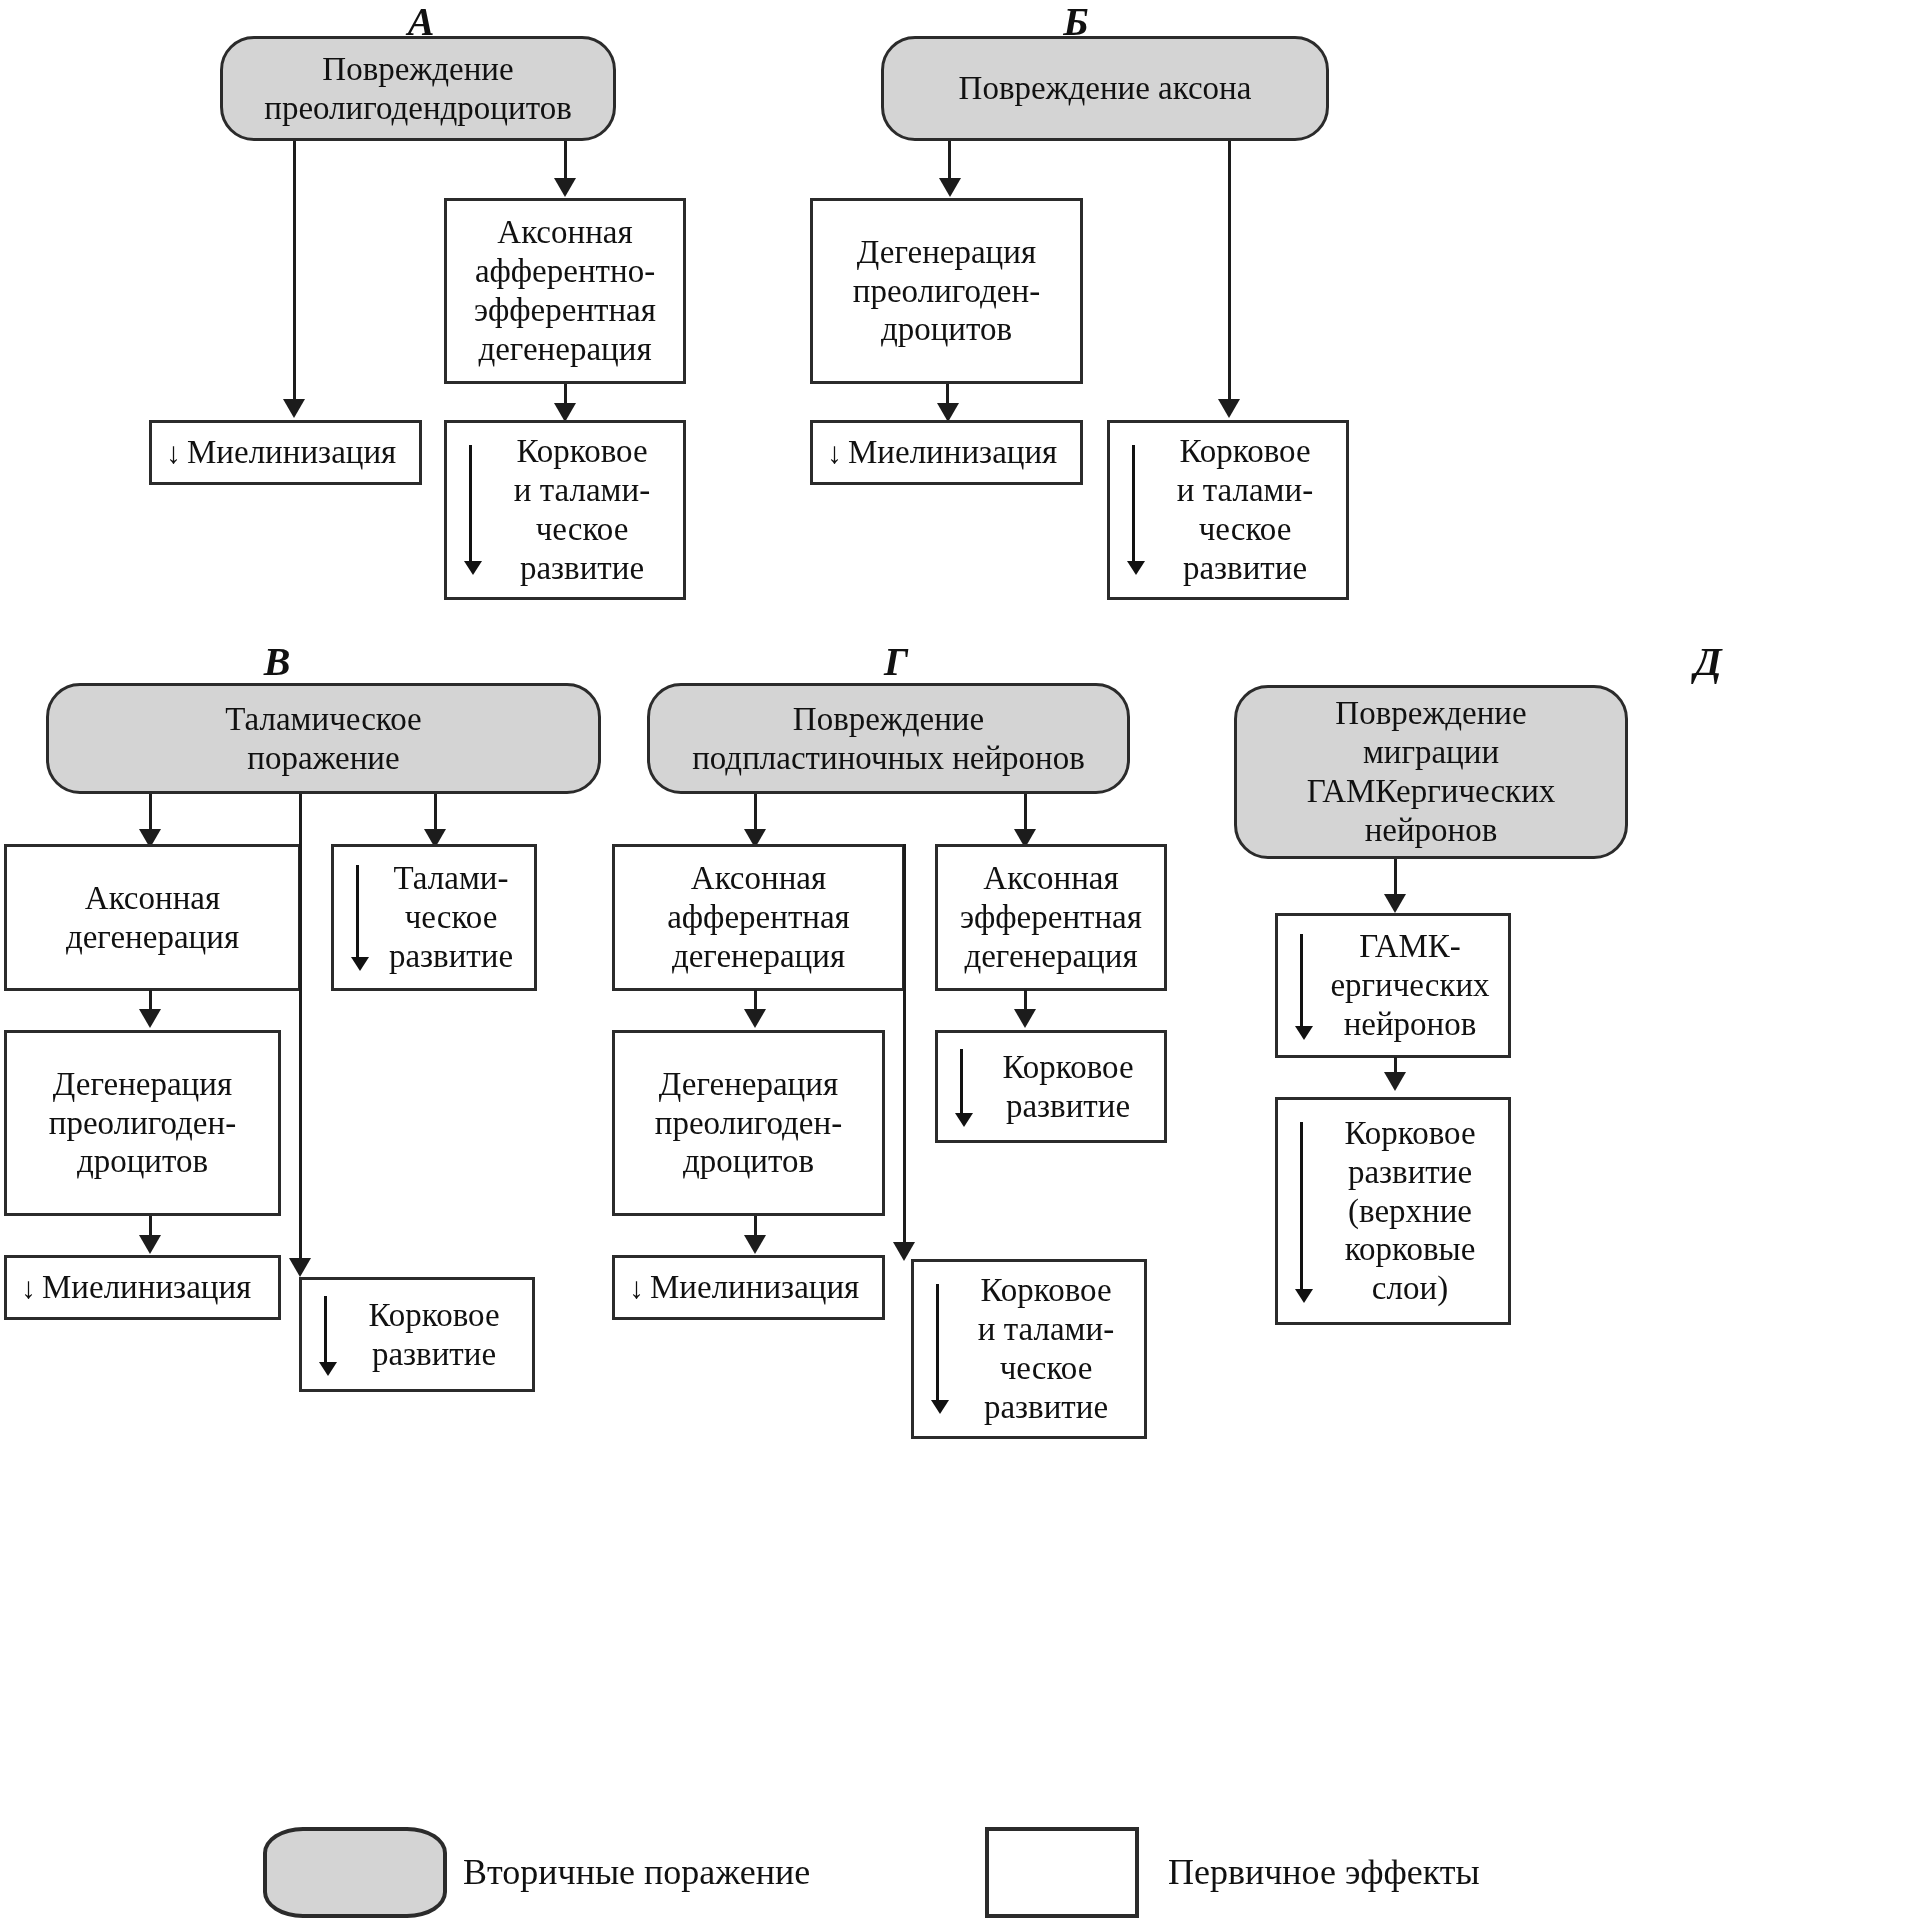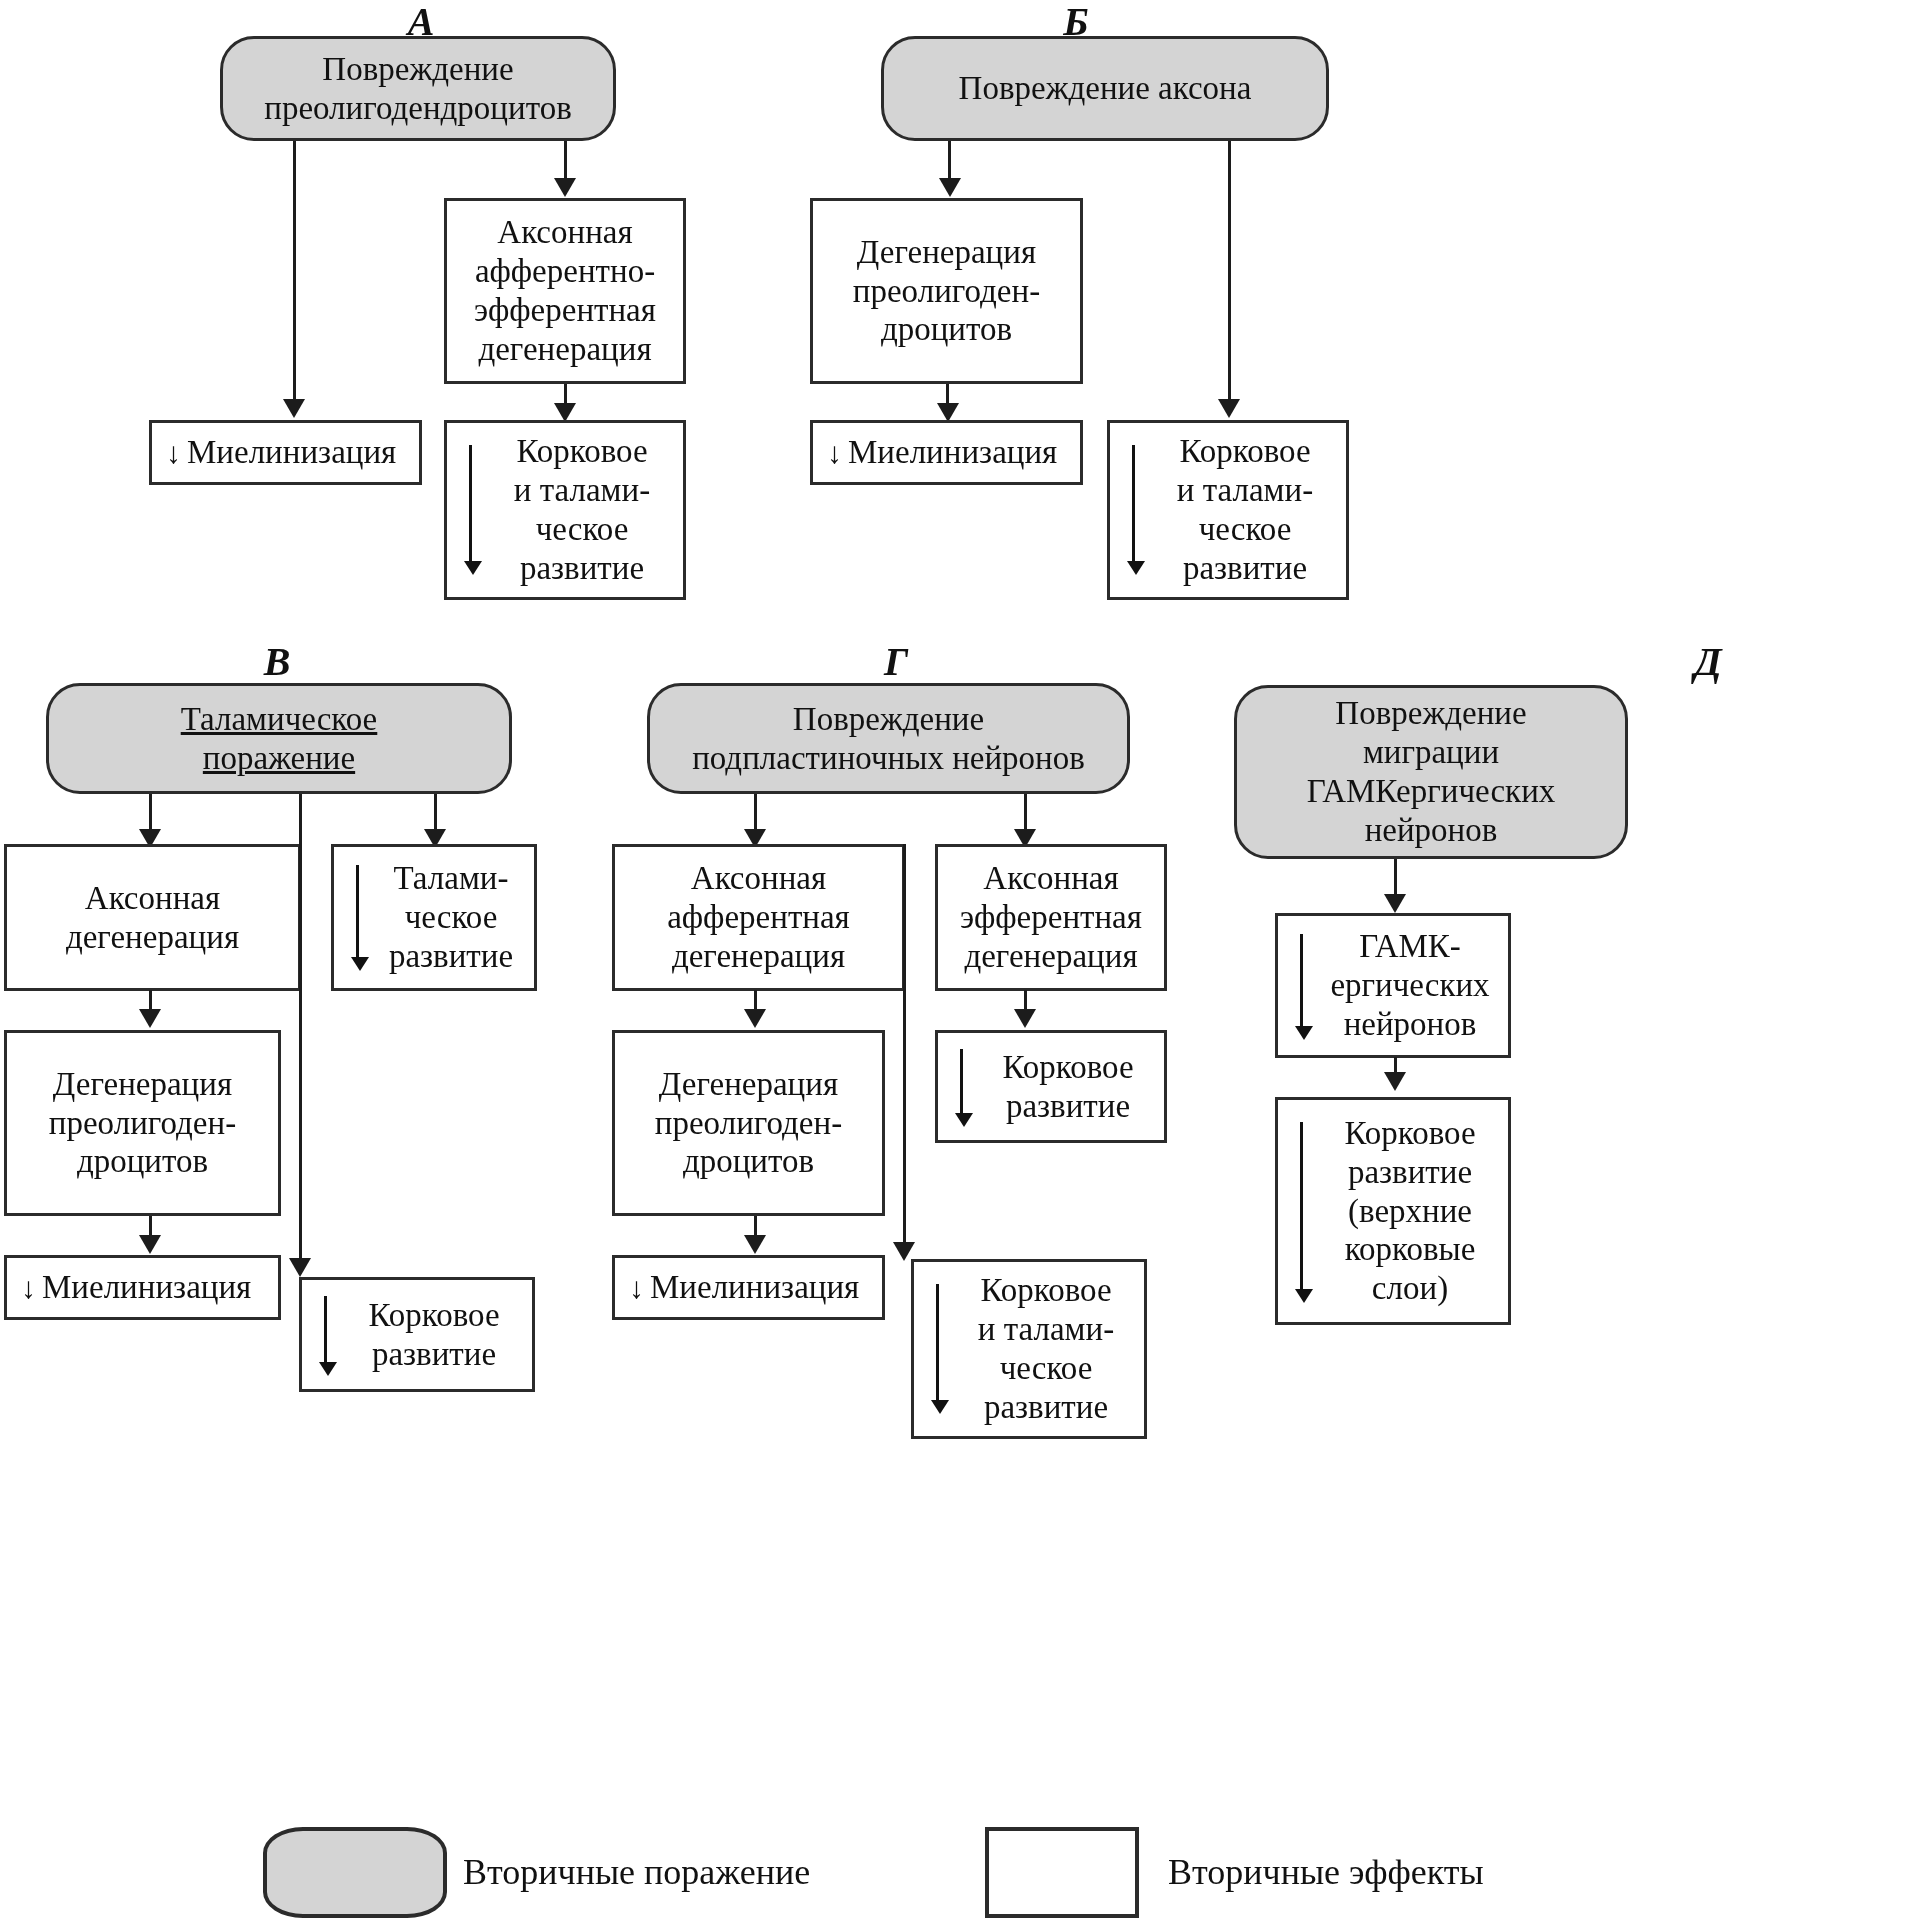--- a/index.html
+++ b/index.html
@@ -170,21 +170,21 @@
     <span class="txt">Миелинизация</span>
   </div>
 
   <div class="node secondary left-arrow" style="left:1107px; top:420px; width:242px; height:180px;">
     <div class="inner-arrow" style="top:22px; height:117px;"></div>
     <span class="txt">Корковое<br>и талами-<br>ческое<br>развитие</span>
   </div>
 
   <div class="panel-letter" style="left:252px; top:642px; width:50px;">В</div>
 
-  <div class="node primary" style="left:46px; top:683px; width:466px; height:111px;text-decoration:underline;">
+  <div class="node primary" style="left:46px; top:683px; width:555px; height:111px;">
     <span class="txt">Таламическое<br>поражение</span>
   </div>
 
   <div class="vline" style="left:149px; top:794px; height:42px;"></div>
   <div class="arrowhead" style="left:139px; top:829px;"></div>
 
   <div class="vline" style="left:434px; top:794px; height:42px;"></div>
   <div class="arrowhead" style="left:424px; top:829px;"></div>
 
   <div class="node secondary" style="left:4px; top:844px; width:297px; height:147px;">
@@ -289,16 +289,16 @@
 
   <div class="node secondary left-arrow" style="left:1275px; top:1097px; width:236px; height:228px;">
     <div class="inner-arrow" style="top:22px; height:168px;"></div>
     <span class="txt">Корковое<br>развитие<br>(верхние<br>корковые<br>слои)</span>
   </div>
 
   <div class="legend-swatch-primary" style="left:263px; top:1827px; width:184px; height:91px;"></div>
   <div class="legend-label" style="left:463px; top:1854px;">Вторичные поражение</div>
 
   <div class="legend-swatch-secondary" style="left:985px; top:1827px; width:154px; height:91px;"></div>
-  <div class="legend-label" style="left:1168px; top:1854px;">Вторичные эффекты</div>
+  <div class="legend-label" style="left:1168px; top:1854px;">Первичное эффекты</div>
 
 </div>
 
 
 </body></html>

